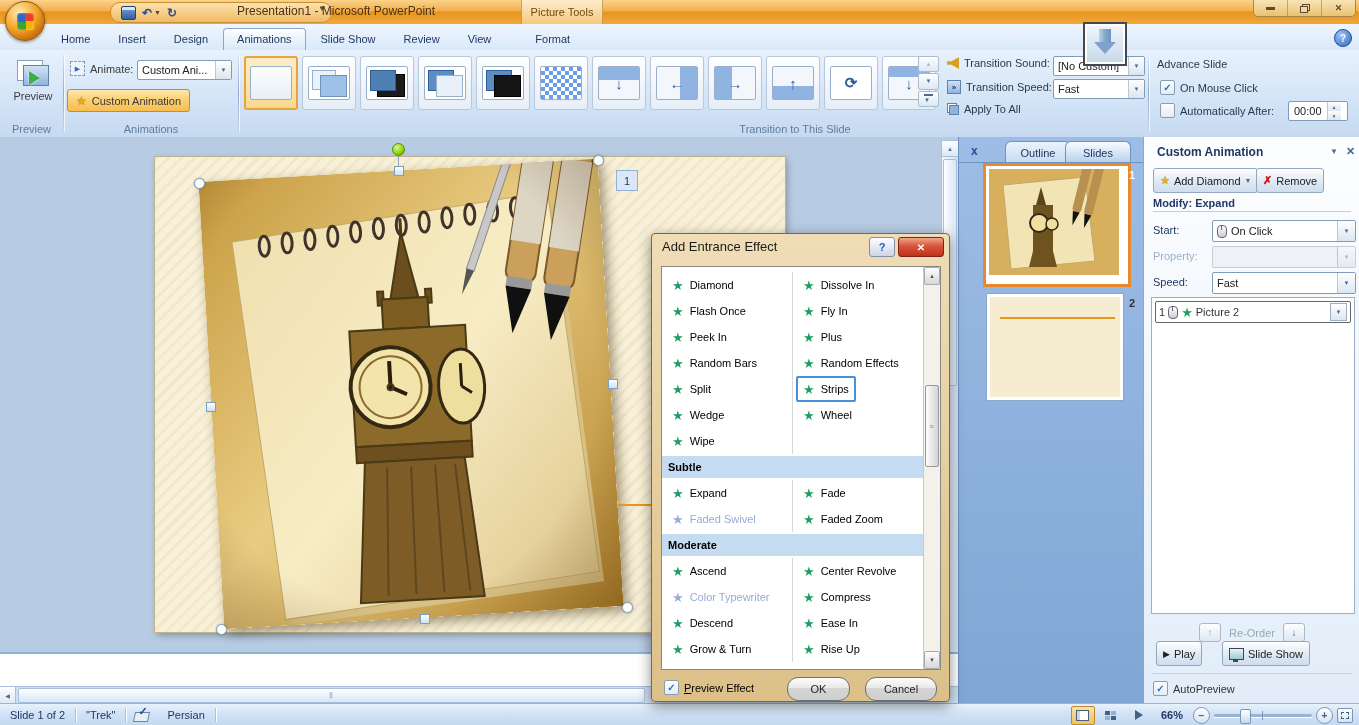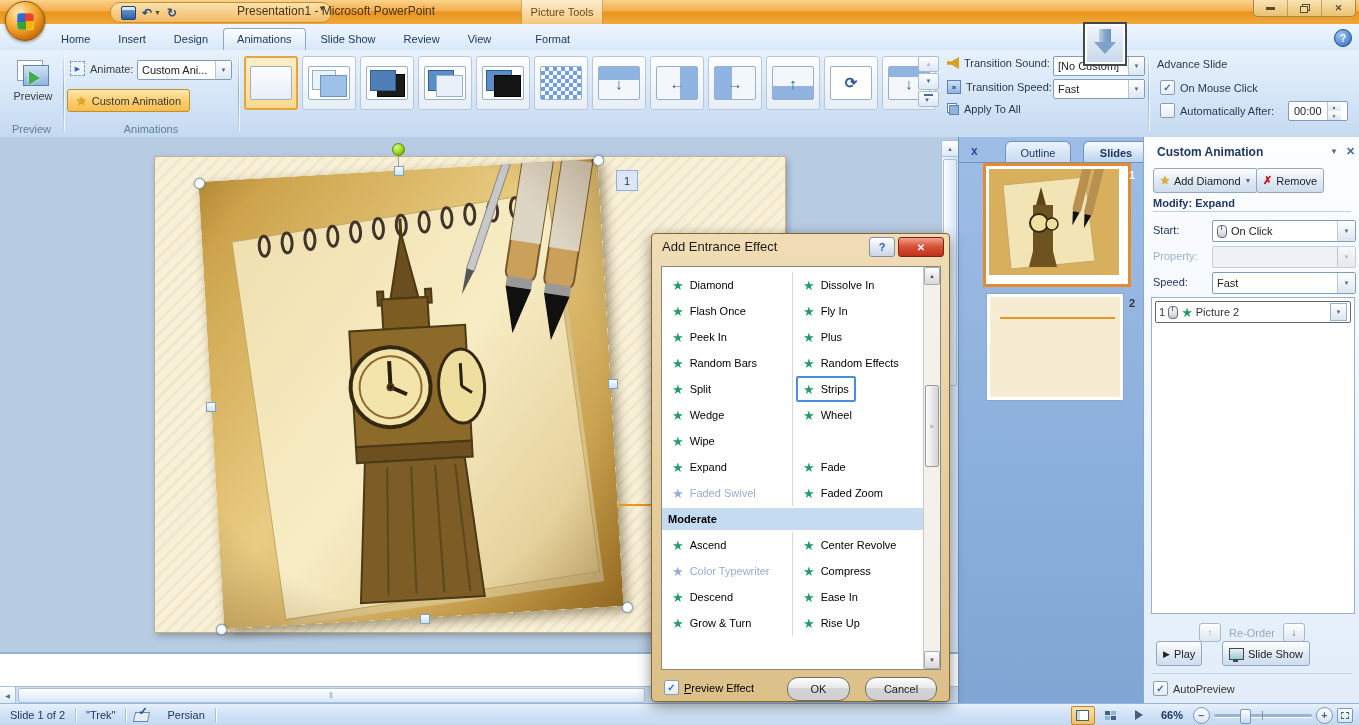--- a/index.html
+++ b/index.html
@@ -138,21 +138,21 @@
   .hscroll{position:absolute;left:0;top:549px;width:958px;height:17px;background:#cfdff2;border-top:1px solid #a8c0dc;display:flex;align-items:center}
   .hs-left{width:15px;height:100%;display:flex;align-items:center;justify-content:center;font-size:6px;color:#4a6a9a;border-right:1px solid #a8c0dc;background:linear-gradient(#fefeff,#dce8f4)}
   .hs-thumb{margin-left:2px;width:625px;height:13px;background:linear-gradient(#fefeff,#d7e6f6);border:1px solid #a8c0dc;border-radius:2px;display:flex;align-items:center;justify-content:center;color:#8aa4c0;font-size:8px;letter-spacing:1px}
 
   
   .spanel{position:absolute;left:958px;top:137px;width:185px;height:566px;background:linear-gradient(180deg,#9dbde6,#7fa6d4);border-left:1px solid #6a8fc0}
   .sp-close{position:absolute;left:12px;top:7px;color:#2a4a9a;font-weight:bold;font-size:12px}
   .sp-tab{position:absolute;top:4px;height:21px;width:64px;display:flex;align-items:center;justify-content:center;
     border:1px solid #6d93c0;border-bottom:none;border-radius:6px 6px 0 0;color:#1f3864}
   .sp-tab.outline{left:46px;background:linear-gradient(#eaf3fc,#c6daf1)}
-  .sp-tab.slides{left:124px;background:linear-gradient(#fafcff,#b5d0ec);font-weight:bold}
+  .sp-tab.slides{left:106px;background:linear-gradient(#fafcff,#b5d0ec);font-weight:normal}
   .sp-tabline{position:absolute;left:0;top:25px;width:185px;height:1px;background:#6d93c0}
   .thumb1{position:absolute;left:24px;top:26px;width:136px;height:112px;border:3px solid #e8892a;background:#fff;padding:3px}
   .thumb2{position:absolute;left:27px;top:156px;width:130px;height:100px;background:#fff;padding:3px;border:1px solid #8aa8cc}
   .thumb2-in{width:100%;height:100%;background:#f5ecd2;position:relative}
   .thumb2-line{position:absolute;left:8%;top:20%;width:88%;height:2px;background:#e8971e}
   .sl-num1{position:absolute;left:170px;top:32px;color:#f4f8fc;font-weight:bold}
   .sl-num2{position:absolute;left:170px;top:160px;color:#333;font-weight:bold}
 
   
   .capane{position:absolute;left:1143px;top:137px;width:216px;height:566px;background:linear-gradient(#fdfeff,#e2edf9);border-left:1px solid #8aa8cc}
@@ -407,20 +407,21 @@
       <span class="cb"></span>
       <span>Automatically After:</span>
     </div>
     <div class="spin" style="position:absolute;left:1288px;top:51px;width:58px">
       <span class="sval">00:00</span>
       <span class="arrows">
           <div>▲</div>
           <div>▼</div>
         </span>
     </div>
+    <div class="glabel" style="left:240px;width:1110px">Transition to This Slide</div>
   </div>
 
   <div class="big-arrow">
     <div class="arr-stem"></div>
       <div class="arr-head"></div>
   </div>
 
   <div class="editor">
     <div class="slide"></div>
     <div class="theme-line"></div>
@@ -720,20 +721,21 @@
           </div>
           <div class="fx-row">
             <div class="fx-cell">
               <div class="fx-box">
                 <span class="fx-star">★</span>
                 <span class="fx-label">Wipe</span>
               </div>
             </div>
             <div class="fx-cell"></div>
           </div>
+          <div class="fx-header">Subtle</div>
           <div class="fx-row">
             <div class="fx-cell">
               <div class="fx-box">
                 <span class="fx-star">★</span>
                 <span class="fx-label">Expand</span>
               </div>
             </div>
             <div class="fx-cell">
               <div class="fx-box">
                 <span class="fx-star">★</span>

